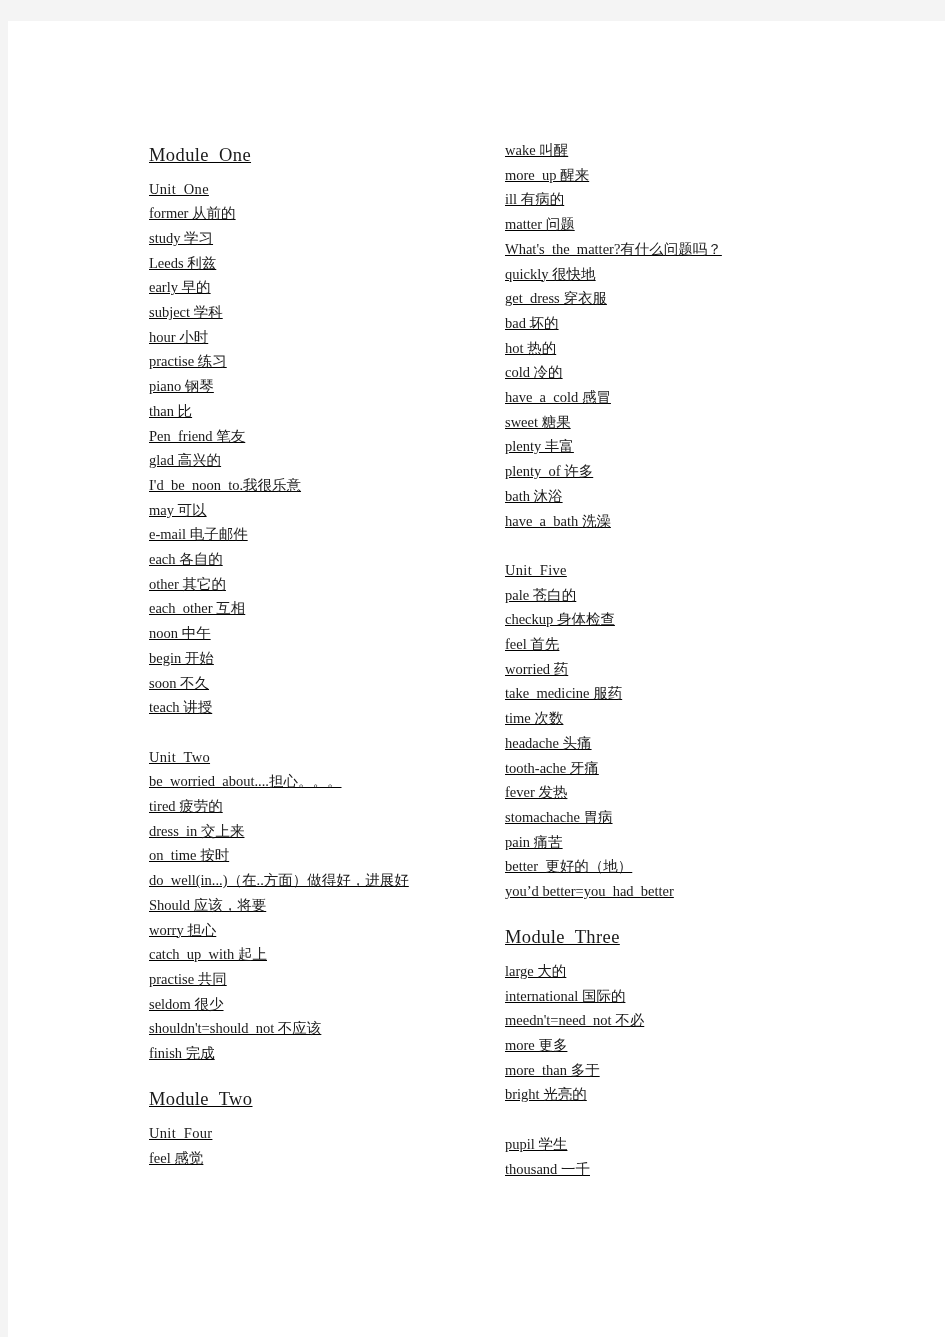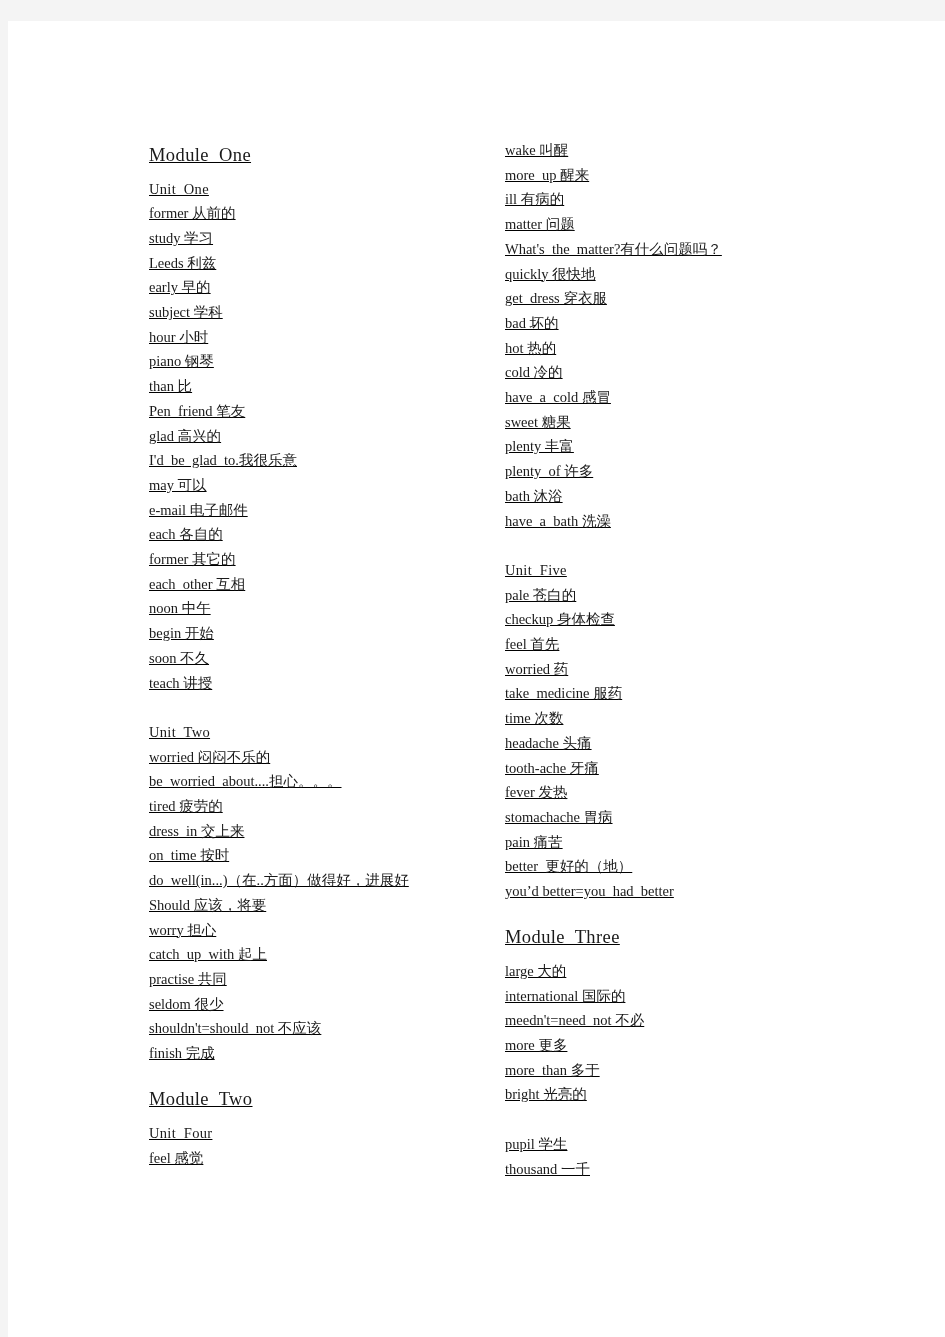--- a/index.html
+++ b/index.html
@@ -70,37 +70,37 @@
       <div id="left-content">
           <div class="module-title">Module  One</div>
           <div class="spacer-sm"></div>
           <div class="entry unit-head">Unit  One</div>
           <div class="entry">former 从前的</div>
           <div class="entry">study 学习</div>
           <div class="entry">Leeds 利兹</div>
           <div class="entry">early 早的</div>
           <div class="entry">subject 学科</div>
           <div class="entry">hour 小时</div>
+          <div class="entry">practise 练习</div>
           <div class="entry">piano 钢琴</div>
           <div class="entry">than 比</div>
           <div class="entry">Pen  friend 笔友</div>
           <div class="entry">glad 高兴的</div>
-          <div class="entry">I'd  be  glad  to.我很乐意</div>
+          <div class="entry">I'd  be  noon  to.我很乐意</div>
           <div class="entry">may 可以</div>
           <div class="entry">e-mail 电子邮件</div>
           <div class="entry">each 各自的</div>
-          <div class="entry">former 其它的</div>
+          <div class="entry">other 其它的</div>
           <div class="entry">each  other 互相</div>
           <div class="entry">noon 中午</div>
           <div class="entry">begin 开始</div>
           <div class="entry">soon 不久</div>
           <div class="entry">teach 讲授</div>
           <div class="spacer"></div>
           <div class="entry unit-head">Unit  Two</div>
-          <div class="entry">worried 闷闷不乐的</div>
           <div class="entry">be  worried  about....担心。。。</div>
           <div class="entry">tired 疲劳的</div>
           <div class="entry">dress  in 交上来</div>
           <div class="entry">on  time 按时</div>
           <div class="entry">do  well(in...)（在..方面）做得好，进展好</div>
           <div class="entry">Should 应该，将要</div>
           <div class="entry">worry 担心</div>
           <div class="entry">catch  up  with 起上</div>
           <div class="entry">practise 共同</div>
           <div class="entry">seldom 很少</div>

